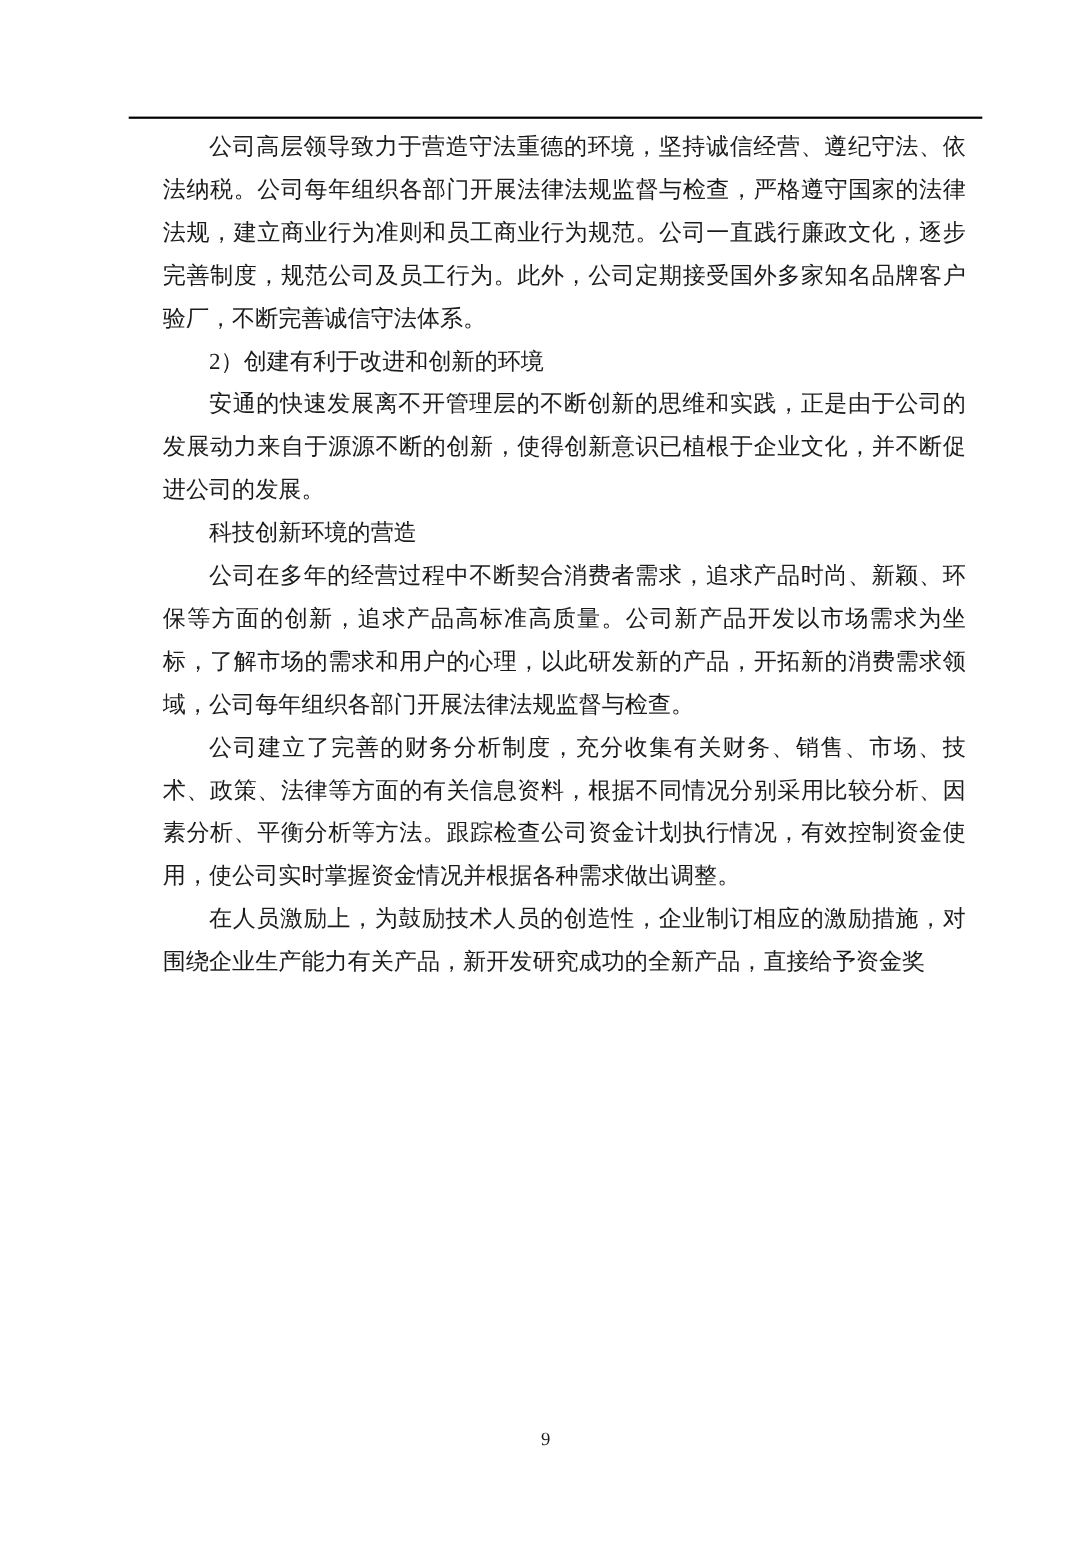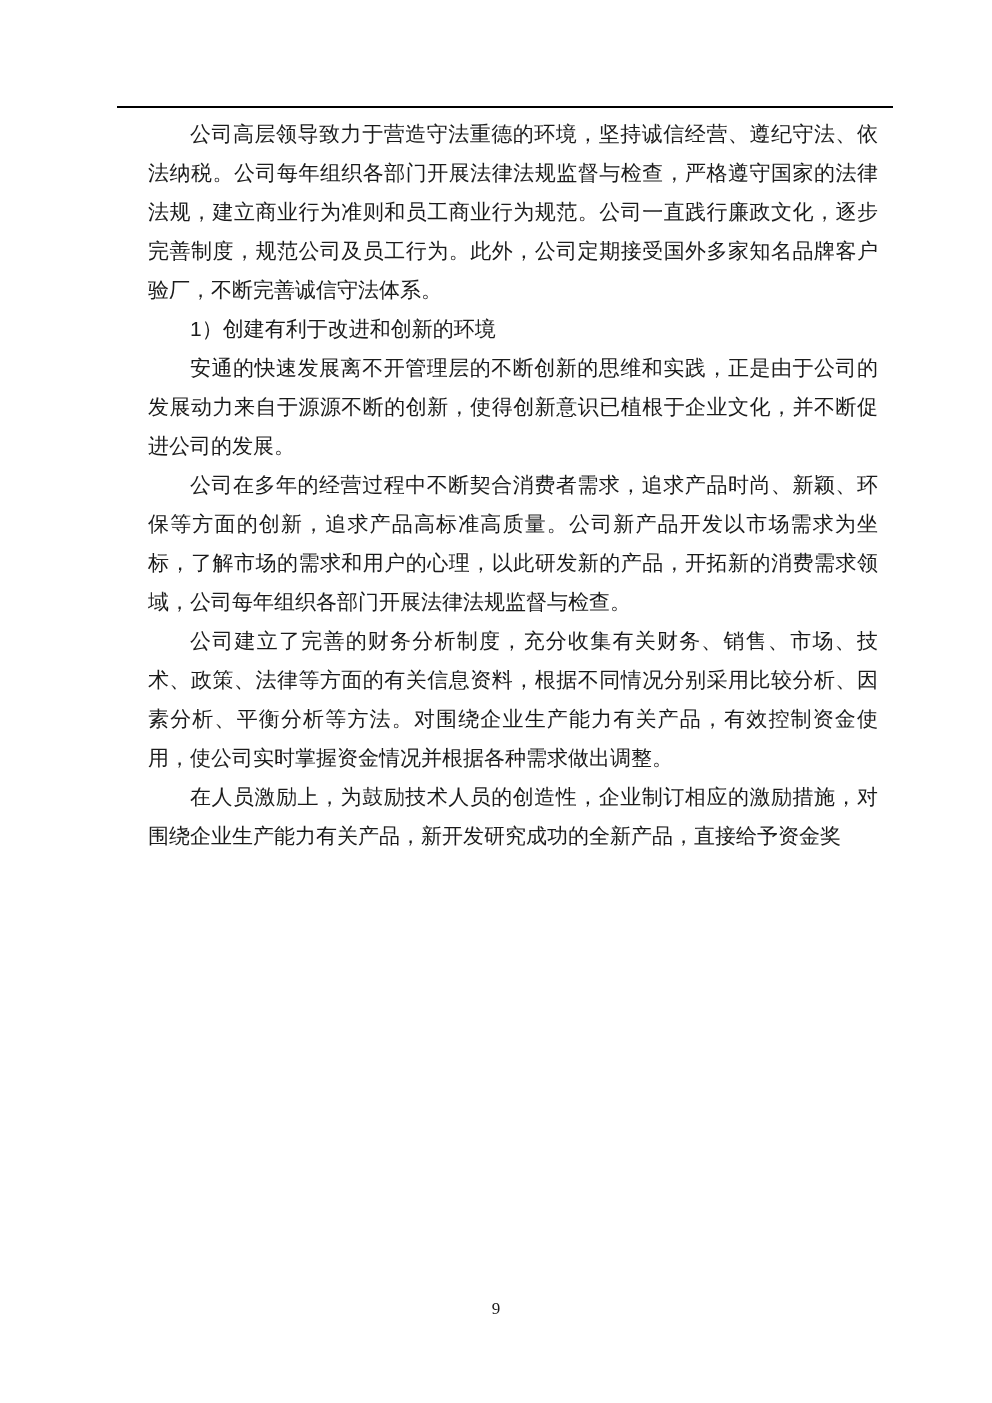--- a/index.html
+++ b/index.html
@@ -32,21 +32,21 @@
   .para {
     margin: 0;
     padding: 0;
     text-indent: 2em;
     font-size: 21px;
     line-height: 39px;
     letter-spacing: 0;
     text-align: justify;
     text-justify: inter-ideograph;
     color: #1b1b1b;
-    font-family: Liberation Sans, sans-serif;
+    font-family: Liberation Serif, serif;
   }
   .page-footer {
     position: absolute;
     left: 0;
     top: 1299px;
     width: 100%;
     text-align: center;
     font-size: 17px;
     line-height: 20px;
     color: #1b1b1b;
@@ -54,21 +54,22 @@
   }
 </style>
 </head>
 <body>
 
 <div class="page">
   <div class="header-rule"></div>
 
   <div class="doc-body">
     <p class="para">公司高层领导致力于营造守法重德的环境，坚持诚信经营、遵纪守法、依法纳税。公司每年组织各部门开展法律法规监督与检查，严格遵守国家的法律法规，建立商业行为准则和员工商业行为规范。公司一直践行廉政文化，逐步完善制度，规范公司及员工行为。此外，公司定期接受国外多家知名品牌客户验厂，不断完善诚信守法体系。</p>
-    <p class="para">1）创建有利于改进和创新的环境</p>
+    <p class="para">2）创建有利于改进和创新的环境</p>
     <p class="para">安通的快速发展离不开管理层的不断创新的思维和实践，正是由于公司的发展动力来自于源源不断的创新，使得创新意识已植根于企业文化，并不断促进公司的发展。</p>
+    <p class="para">科技创新环境的营造</p>
     <p class="para">公司在多年的经营过程中不断契合消费者需求，追求产品时尚、新颖、环保等方面的创新，追求产品高标准高质量。公司新产品开发以市场需求为坐标，了解市场的需求和用户的心理，以此研发新的产品，开拓新的消费需求领域，公司每年组织各部门开展法律法规监督与检查。</p>
-    <p class="para">公司建立了完善的财务分析制度，充分收集有关财务、销售、市场、技术、政策、法律等方面的有关信息资料，根据不同情况分别采用比较分析、因素分析、平衡分析等方法。对围绕企业生产能力有关产品，有效控制资金使用，使公司实时掌握资金情况并根据各种需求做出调整。</p>
+    <p class="para">公司建立了完善的财务分析制度，充分收集有关财务、销售、市场、技术、政策、法律等方面的有关信息资料，根据不同情况分别采用比较分析、因素分析、平衡分析等方法。跟踪检查公司资金计划执行情况，有效控制资金使用，使公司实时掌握资金情况并根据各种需求做出调整。</p>
     <p class="para">在人员激励上，为鼓励技术人员的创造性，企业制订相应的激励措施，对围绕企业生产能力有关产品，新开发研究成功的全新产品，直接给予资金奖</p>
   </div>
 
   <div class="page-footer">9</div>
 </div>
 
 </body></html>

